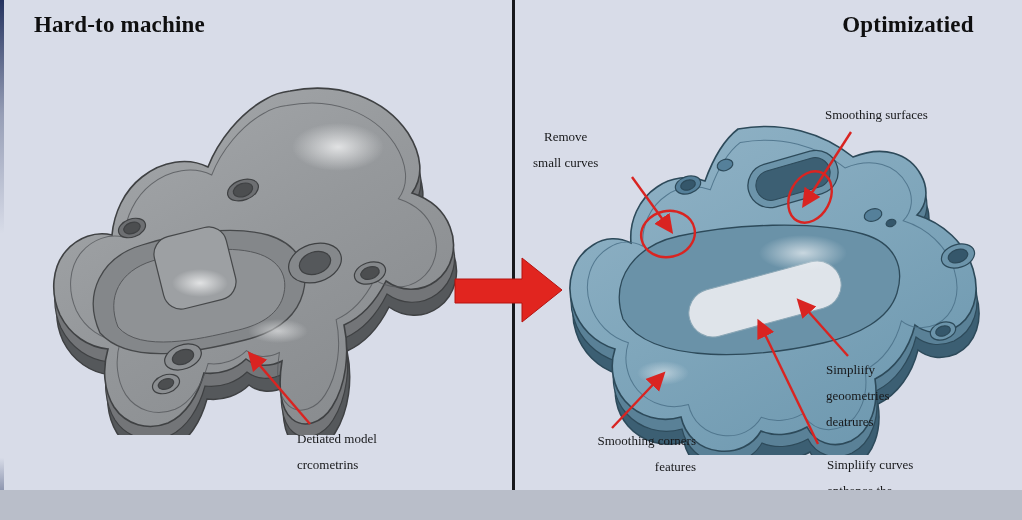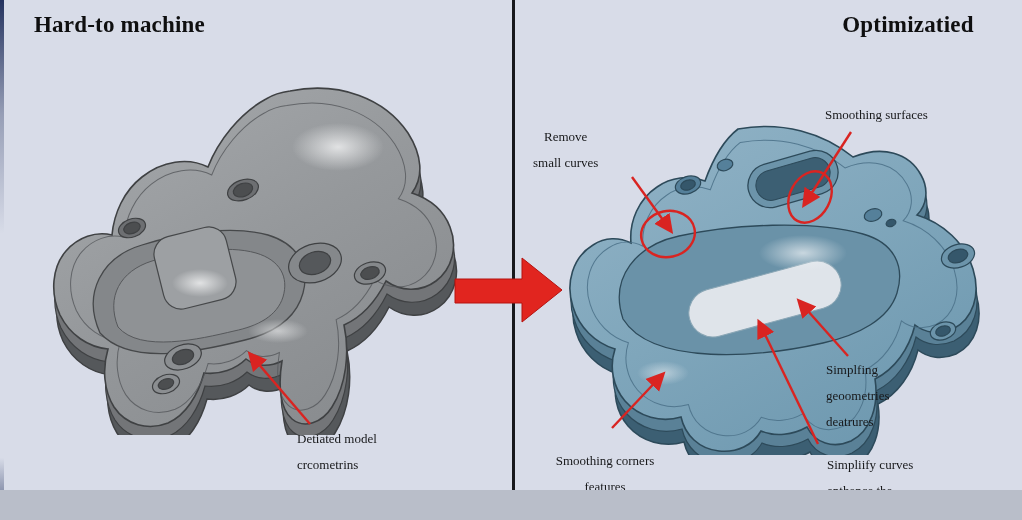--- a/index.html
+++ b/index.html
@@ -13,21 +13,21 @@
     position:absolute;font-size:23px;font-weight:700;letter-spacing:.2px;color:#0f0f10;
   }
   #title-left{left:34px;top:12px;}
   #title-right{left:808px;top:12px;width:200px;text-align:center;}
   .label{
     position:absolute;font-size:13px;line-height:26px;color:#17181a;white-space:pre-line;
   }
   #label-remove{left:533px;top:124px;text-align:center;}
   #label-surfaces{left:825px;top:102px;}
   #label-detailed{left:297px;top:426px;}
-  #label-corners{left:514px;top:448px;width:182px;text-align:center;}
+  #label-corners{left:514px;top:428px;width:182px;text-align:right;}
   #label-geo{left:826px;top:357px;}
   #label-curves{left:827px;top:452px;}
   #divider{
     position:absolute;left:512px;top:0;width:3px;height:520px;background:#17181c;
   }
   .svg-abs{position:absolute;}
   #left-model-svg{left:40px;top:85px;}
   #right-model-svg{left:553px;top:123px;}
   #overlay-svg{left:0;top:0;}
   #edge-artifact{
@@ -163,21 +163,21 @@
     <line x1="818" y1="444" x2="759" y2="322" stroke="#d92421" stroke-width="2.4" marker-end="url(#arrowhead)"></line>
   </svg>
 
   <div class="label" id="label-remove">Remove
 small curves</div>
   <div class="label" id="label-surfaces">Smoothing surfaces</div>
   <div class="label" id="label-detailed">Detiated model
 crcometrins</div>
   <div class="label" id="label-corners">Smoothing corners
 features</div>
-  <div class="label" id="label-geo">Simplfing
+  <div class="label" id="label-geo">Simpliify
 geoometries
 deatrures</div>
   <div class="label" id="label-curves">Simpliify curves
 enthance the
 machining</div>
 
   <div id="edge-artifact"></div>
   <div id="watermark-blob"></div>
 
 </div>

